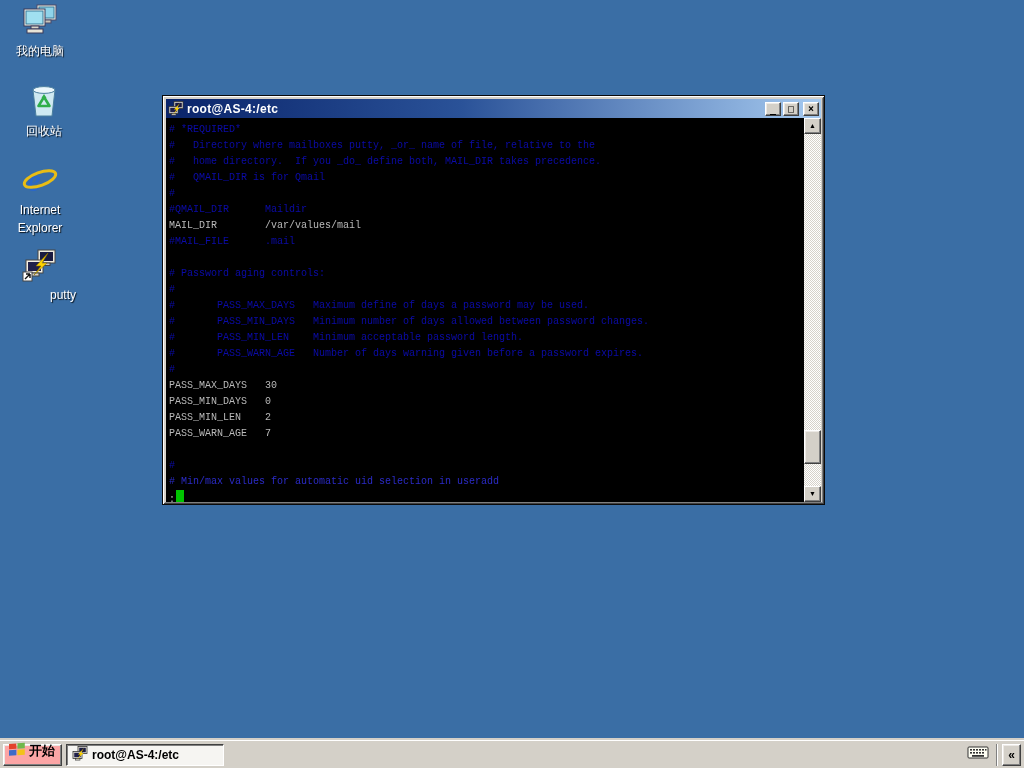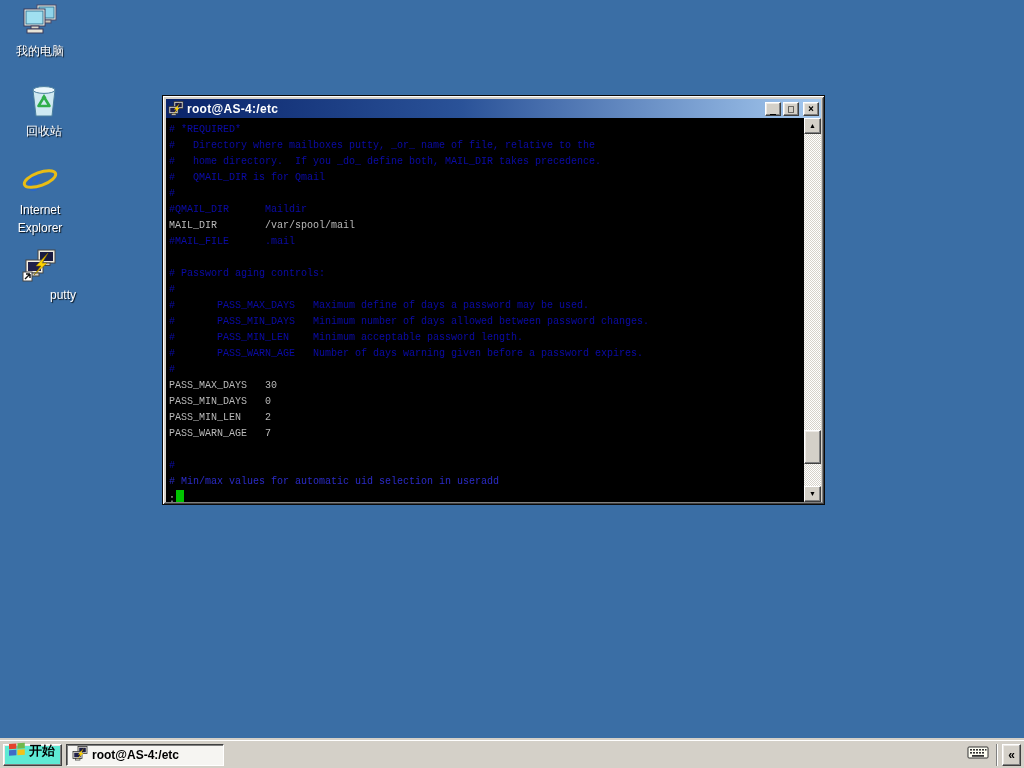--- a/index.html
+++ b/index.html
@@ -54,21 +54,21 @@
   #sb-track { flex:1 1 auto; position:relative; cursor:pointer; }
   #sb-thumb { position:absolute; left:0; top:296px; width:17px; height:34px;
       background:#D4D0C8; border:1px solid; border-color:#fff #404040 #404040 #fff;
       box-shadow:inset -1px -1px 0 #808080, inset 1px 1px 0 #ece9e5; cursor:grab; }
 
   
   #taskbar { position:absolute; left:0; bottom:0; width:1024px; height:28px;
       background:#D4D0C8; border-top:1px solid #fff;
       box-shadow:0 -2px 0 #D4D0C8; display:flex; align-items:center; padding:2px 3px; }
   #start-btn { height:22px; display:flex; align-items:center; gap:3px; padding:0 6px 8px 4px;
-      background:#5eead4; border:1px solid; border-color:#fff #404040 #404040 #fff;
+      background:#fca5a5; border:1px solid; border-color:#fff #404040 #404040 #fff;
       box-shadow:inset -1px -1px 0 #808080, inset 1px 1px 0 #ece9e5;
       font-weight:bold; font-size:13px; cursor:pointer; }
   #task-btn { height:22px; width:158px; margin-left:4px; display:flex; align-items:center;
       gap:4px; padding:0 5px;
       background:#F6F5F2; border:1px solid; border-color:#404040 #fff #fff #404040;
       box-shadow:inset 1px 1px 0 #808080; font-size:12px; cursor:pointer; }
   #task-btn .tlabel { white-space:nowrap; overflow:hidden; font-weight:bold; color:#000; }
   #tray { margin-left:auto; display:flex; align-items:center; height:24px; }
   #kb-btn { width:24px; height:20px; display:flex; align-items:center; justify-content:center; cursor:pointer; }
   #tray-sep { width:2px; height:22px; margin:0 4px 0 6px;
@@ -157,21 +157,21 @@
 
     <div id="client">
       <div id="term" style="--cmt: #0B0BA8; --cmtb: #2B2BC8; --txt: #B9B9B9; background: rgb(0, 0, 0);">
         <div id="term-lines">
             <div class="tline c-b"># *REQUIRED*</div>
             <div class="tline c-b">#   Directory where mailboxes putty, _or_ name of file, relative to the</div>
             <div class="tline c-b">#   home directory.  If you _do_ define both, MAIL_DIR takes precedence.</div>
             <div class="tline c-b">#   QMAIL_DIR is for Qmail</div>
             <div class="tline c-b">#</div>
             <div class="tline c-b">#QMAIL_DIR	Maildir</div>
-            <div class="tline c-w">MAIL_DIR	/var/spool/mail</div>
+            <div class="tline c-w">MAIL_DIR	/var/values/mail</div>
             <div class="tline c-b">#MAIL_FILE	.mail</div>
             <div class="tline c-b"></div>
             <div class="tline c-b"># Password aging controls:</div>
             <div class="tline c-b">#</div>
             <div class="tline c-b">#	PASS_MAX_DAYS	Maximum define of days a password may be used.</div>
             <div class="tline c-b">#	PASS_MIN_DAYS	Minimum number of days allowed between password changes.</div>
             <div class="tline c-b">#	PASS_MIN_LEN	Minimum acceptable password length.</div>
             <div class="tline c-b">#	PASS_WARN_AGE	Number of days warning given before a password expires.</div>
             <div class="tline c-b">#</div>
             <div class="tline c-w">PASS_MAX_DAYS	30</div>

